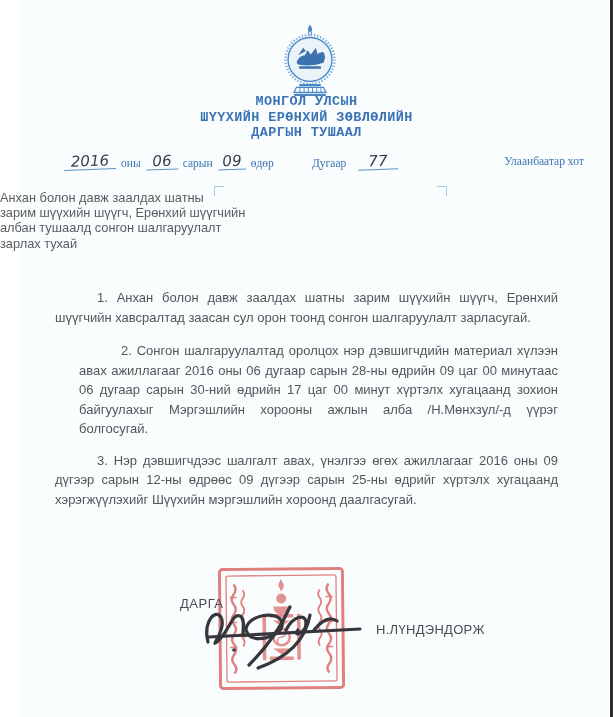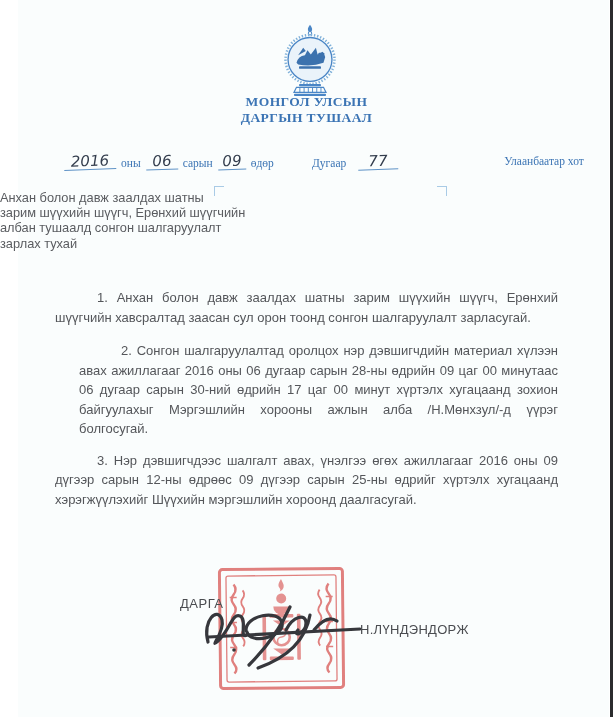--- a/index.html
+++ b/index.html
@@ -18,21 +18,21 @@
     position:absolute;right:0;top:0;width:3px;height:100%;
     background:#2b2c2e;
   }
   
   .emblem{position:absolute;left:272px;top:24px;width:76px;height:76px;}
   
   .doc-title{
     position:absolute;left:0;top:94px;width:613px;
     text-align:center;
     color:#3b74b4;
-    font-family:Liberation Serif, serif;
+    font-family:Liberation Mono, monospace;
     font-weight:bold;
     font-size:13.5px;line-height:15.5px;
     letter-spacing:.4px;
   }
   
   .date-row{
     position:absolute;left:0;top:148px;width:613px;height:26px;
     color:#3b74b4;
     font-family:"Liberation Serif", serif;
     font-size:11.5px;
@@ -73,21 +73,21 @@
   .body-text p{margin:0 0 14px 0;text-indent:42px;}
   .body-text p.p2{margin-bottom:12px;margin-left:24px;}
   
   .stamp{position:absolute;left:218px;top:567px;width:127px;height:123px;transform:rotate(-.6deg);opacity:.88;}
   .sig-scrawl{position:absolute;left:200px;top:590px;width:172px;height:82px;}
   .sig-role{
     position:absolute;left:180px;top:588px;
     color:#4a4c50;font-size:13px;letter-spacing:.5px;margin-top:8px;
   }
   .sig-name{
-    position:absolute;left:360px;top:622px;
+    position:absolute;left:376px;top:622px;
     color:#4a4c50;font-size:13px;letter-spacing:.3px;
   }
 </style>
 </head>
 <body>
 
 <div class="page">
   <div class="scan-area"></div>
   <div class="scan-edge-right"></div>
 
@@ -111,20 +111,21 @@
         <rect x="27" y="71" width="26" height="2.6" rx="1"></rect>
         <path d="M24 75 h32 l3 6 h-38 z" fill="none" stroke="#4a86c6" stroke-width="1.4"></path>
         <path d="M28 75 v6 M33 75 v6 M38 75 v6 M43 75 v6 M48 75 v6 M53 75 v6" stroke="#4a86c6" stroke-width="1.1"></path>
         <rect x="21" y="82.5" width="38" height="2.8" rx="1.2"></rect>
       </g>
     </svg>
   </div>
 
   <div class="doc-title">
     <div>МОНГОЛ УЛСЫН</div>
+    <div>ШҮҮХИЙН ЕРӨНХИЙ ЗӨВЛӨЛИЙН</div>
     <div>ДАРГЫН ТУШААЛ</div>
   </div>
 
   <div class="date-row">
     <div class="date-left">
       <span class="blank year">2016</span>
       <span class="date-label">оны</span>
       <span class="blank month">06</span>
       <span class="date-label">сарын</span>
       <span class="blank day">09</span>

